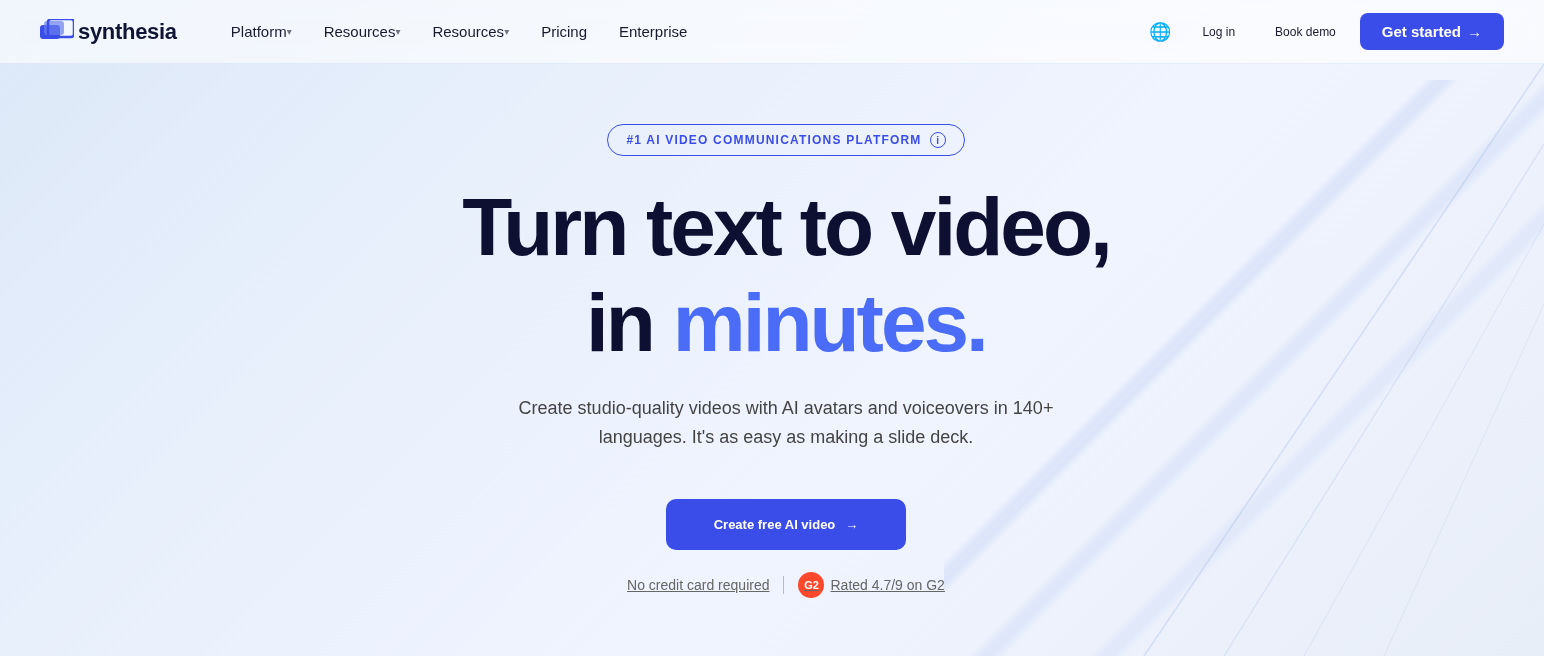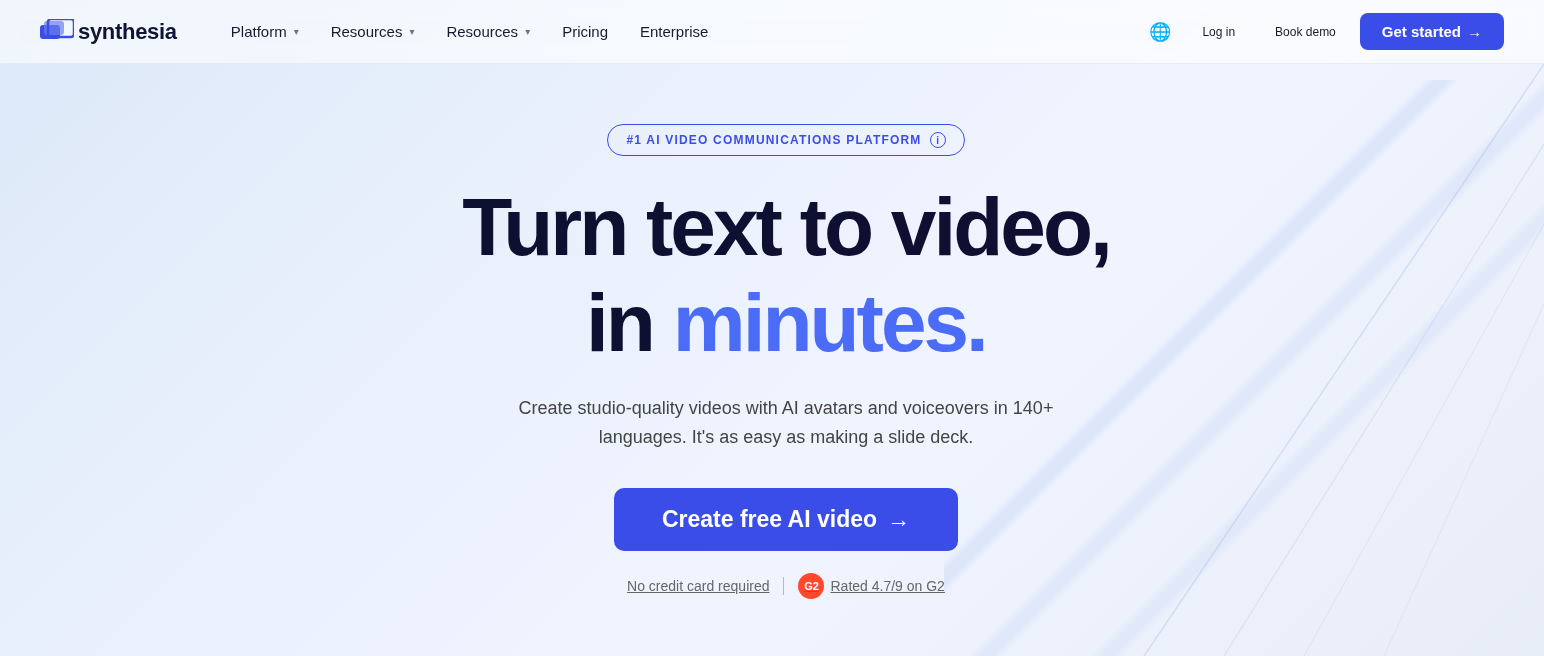--- a/index.html
+++ b/index.html
@@ -63,21 +63,21 @@
     .nav-links {
       display: flex;
       align-items: center;
       gap: 4px;
       flex: 1;
     }
 
     .nav-item {
       display: flex;
       align-items: center;
-      gap: 7px;
+      gap: 0;
       padding: 8px 14px;
       font-size: 15px;
       font-weight: 500;
       color: #1a1a2e;
       cursor: pointer;
       border-radius: 6px;
       transition: background 0.15s;
       text-decoration: none;
     }
 
@@ -195,31 +195,31 @@
 
     .highlight {
       color: #4a6cf7;
     }
 
     .hero-sub {
       font-size: 18px;
       color: #444;
       line-height: 1.6;
       max-width: 560px;
-      margin-bottom: 36px;
+      margin-bottom: 47px;
     }
 
     .cta-btn {
       display: flex;
       align-items: center;
       gap: 10px;
       padding: 18px 48px;
       background: #3b4de8;
       color: white;
-      font-size: 23px;
+      font-size: 13px;
       font-weight: 600;
       border: none;
       border-radius: 10px;
       cursor: pointer;
       margin-bottom: 22px;
       transition: background 0.15s;
     }
 
     .trust-row {
       display: flex;

